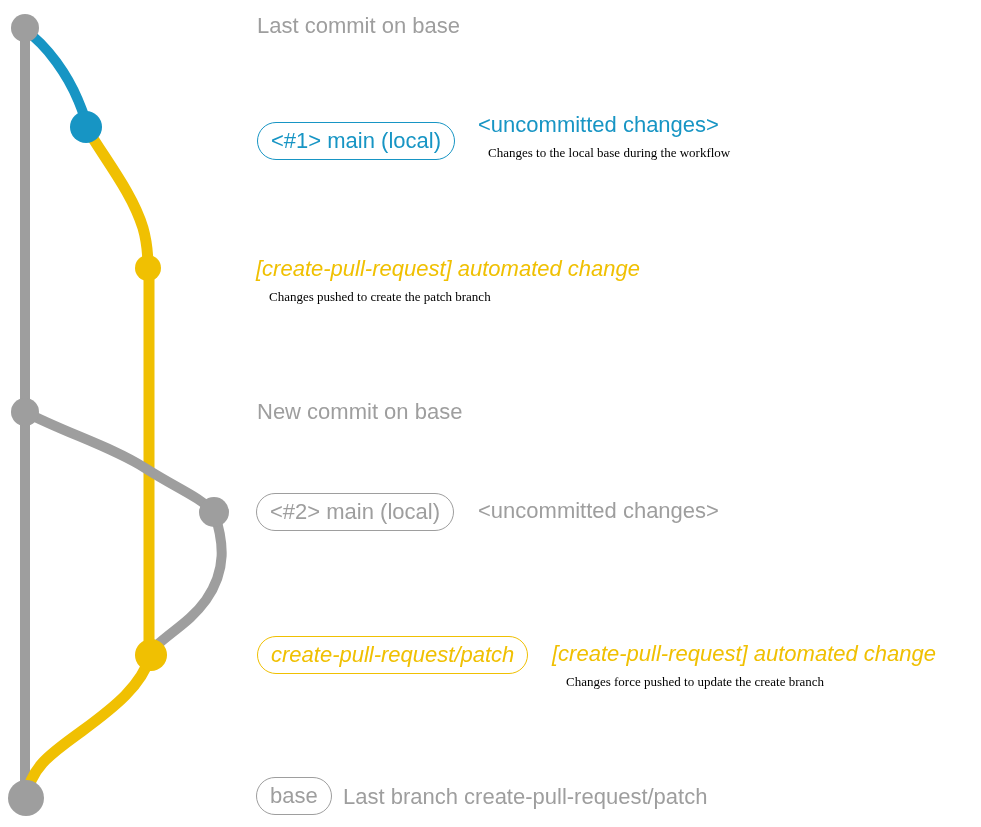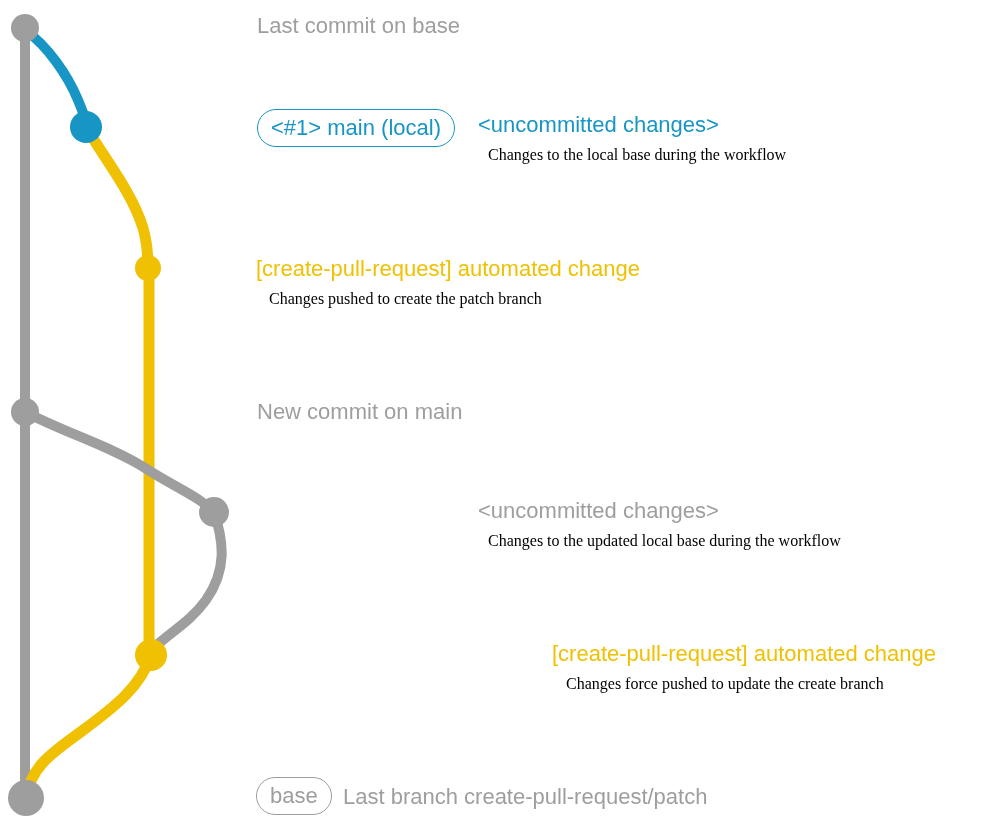--- a/index.html
+++ b/index.html
@@ -21,41 +21,41 @@
   .graph-svg { position: absolute; left: 0; top: 0; }
   .lbl {
     position: absolute;
     font-size: 22px;
     line-height: 1.2;
     white-space: nowrap;
     font-family: "Liberation Sans", sans-serif;
   }
   .caption {
     position: absolute;
-    font-size: 16px;
+    font-size: 13px;
     line-height: 1.2;
     color: var(--color-caption);
     white-space: nowrap;
     font-family: "Liberation Serif", serif;
   }
   .badge {
     position: absolute;
     display: inline-block;
     padding: 5px 13px 6px 13px;
     border: 1.6px solid;      
     border-radius: 19px;
     font-size: 22px;
     line-height: 1.15;
     white-space: nowrap;
     font-family: "Liberation Sans", sans-serif;
     background: var(--color-background);
   }
   .gray   { color: var(--color-gray); }
   .blue   { color: var(--color-blue); }
-  .yellow { color: var(--color-yellow); }
+  .yellow { color: var(--color-yellow); font-style: italic; }
   .stroke-gray   { stroke: var(--color-gray); }
   .stroke-blue   { stroke: var(--color-blue); }
   .stroke-yellow { stroke: var(--color-yellow); }
   .fill-gray   { fill: var(--color-gray); }
   .fill-blue   { fill: var(--color-blue); }
   .fill-yellow { fill: var(--color-yellow); }
   path { fill: none; stroke-linecap: round; }
 </style>
 </head>
 <body>
@@ -82,31 +82,32 @@
     <circle class="fill-blue" cx="86" cy="127" r="16"></circle>
     <circle class="fill-yellow" cx="148" cy="268" r="13"></circle>
     <circle class="fill-gray" cx="25" cy="412" r="14"></circle>
     <circle class="fill-gray" cx="214" cy="512" r="15"></circle>
     <circle class="fill-yellow" cx="151" cy="655" r="16"></circle>
     <circle class="fill-gray" cx="26" cy="798" r="18"></circle>
   </svg>
 
   <div class="lbl gray" style="left:257px; top:13px">Last commit on base</div>
 
-  <div class="badge blue" style="left:257px; top:109px">&lt;#1&gt; main (local)</div>
+  <div class="badge blue" style="left:257px; top:122px">&lt;#1&gt; main (local)</div>
   <div class="lbl blue" style="left:478px; top:112px">&lt;uncommitted changes&gt;</div>
   <div class="caption" style="left:488px; top:145px">Changes to the local base during the workflow</div>
 
   <div class="lbl yellow" style="left:256px; top:256px">[create-pull-request] automated change</div>
   <div class="caption" style="left:269px; top:289px">Changes pushed to create the patch branch</div>
 
-  <div class="lbl gray" style="left:257px; top:399px">New commit on main</div>
+  <div class="lbl gray" style="left:257px; top:399px">New commit on base</div>
 
+  <div class="badge gray" style="left:256px; top:493px">&lt;#2&gt; main (local)</div>
   <div class="lbl gray" style="left:478px; top:498px">&lt;uncommitted changes&gt;</div>
-  <div class="caption" style="left:488px; top:531px">Changes to the updated local base during the workflow</div>
 
+  <div class="badge yellow" style="left:257px; top:636px">create-pull-request/patch</div>
   <div class="lbl yellow" style="left:552px; top:641px">[create-pull-request] automated change</div>
   <div class="caption" style="left:566px; top:674px">Changes force pushed to update the create branch</div>
 
   <div class="badge gray" style="left:256px; top:777px">base</div>
   <div class="lbl gray" style="left:343px; top:784px">Last branch create-pull-request/patch</div>
 
 </div>
 
 </body></html>

